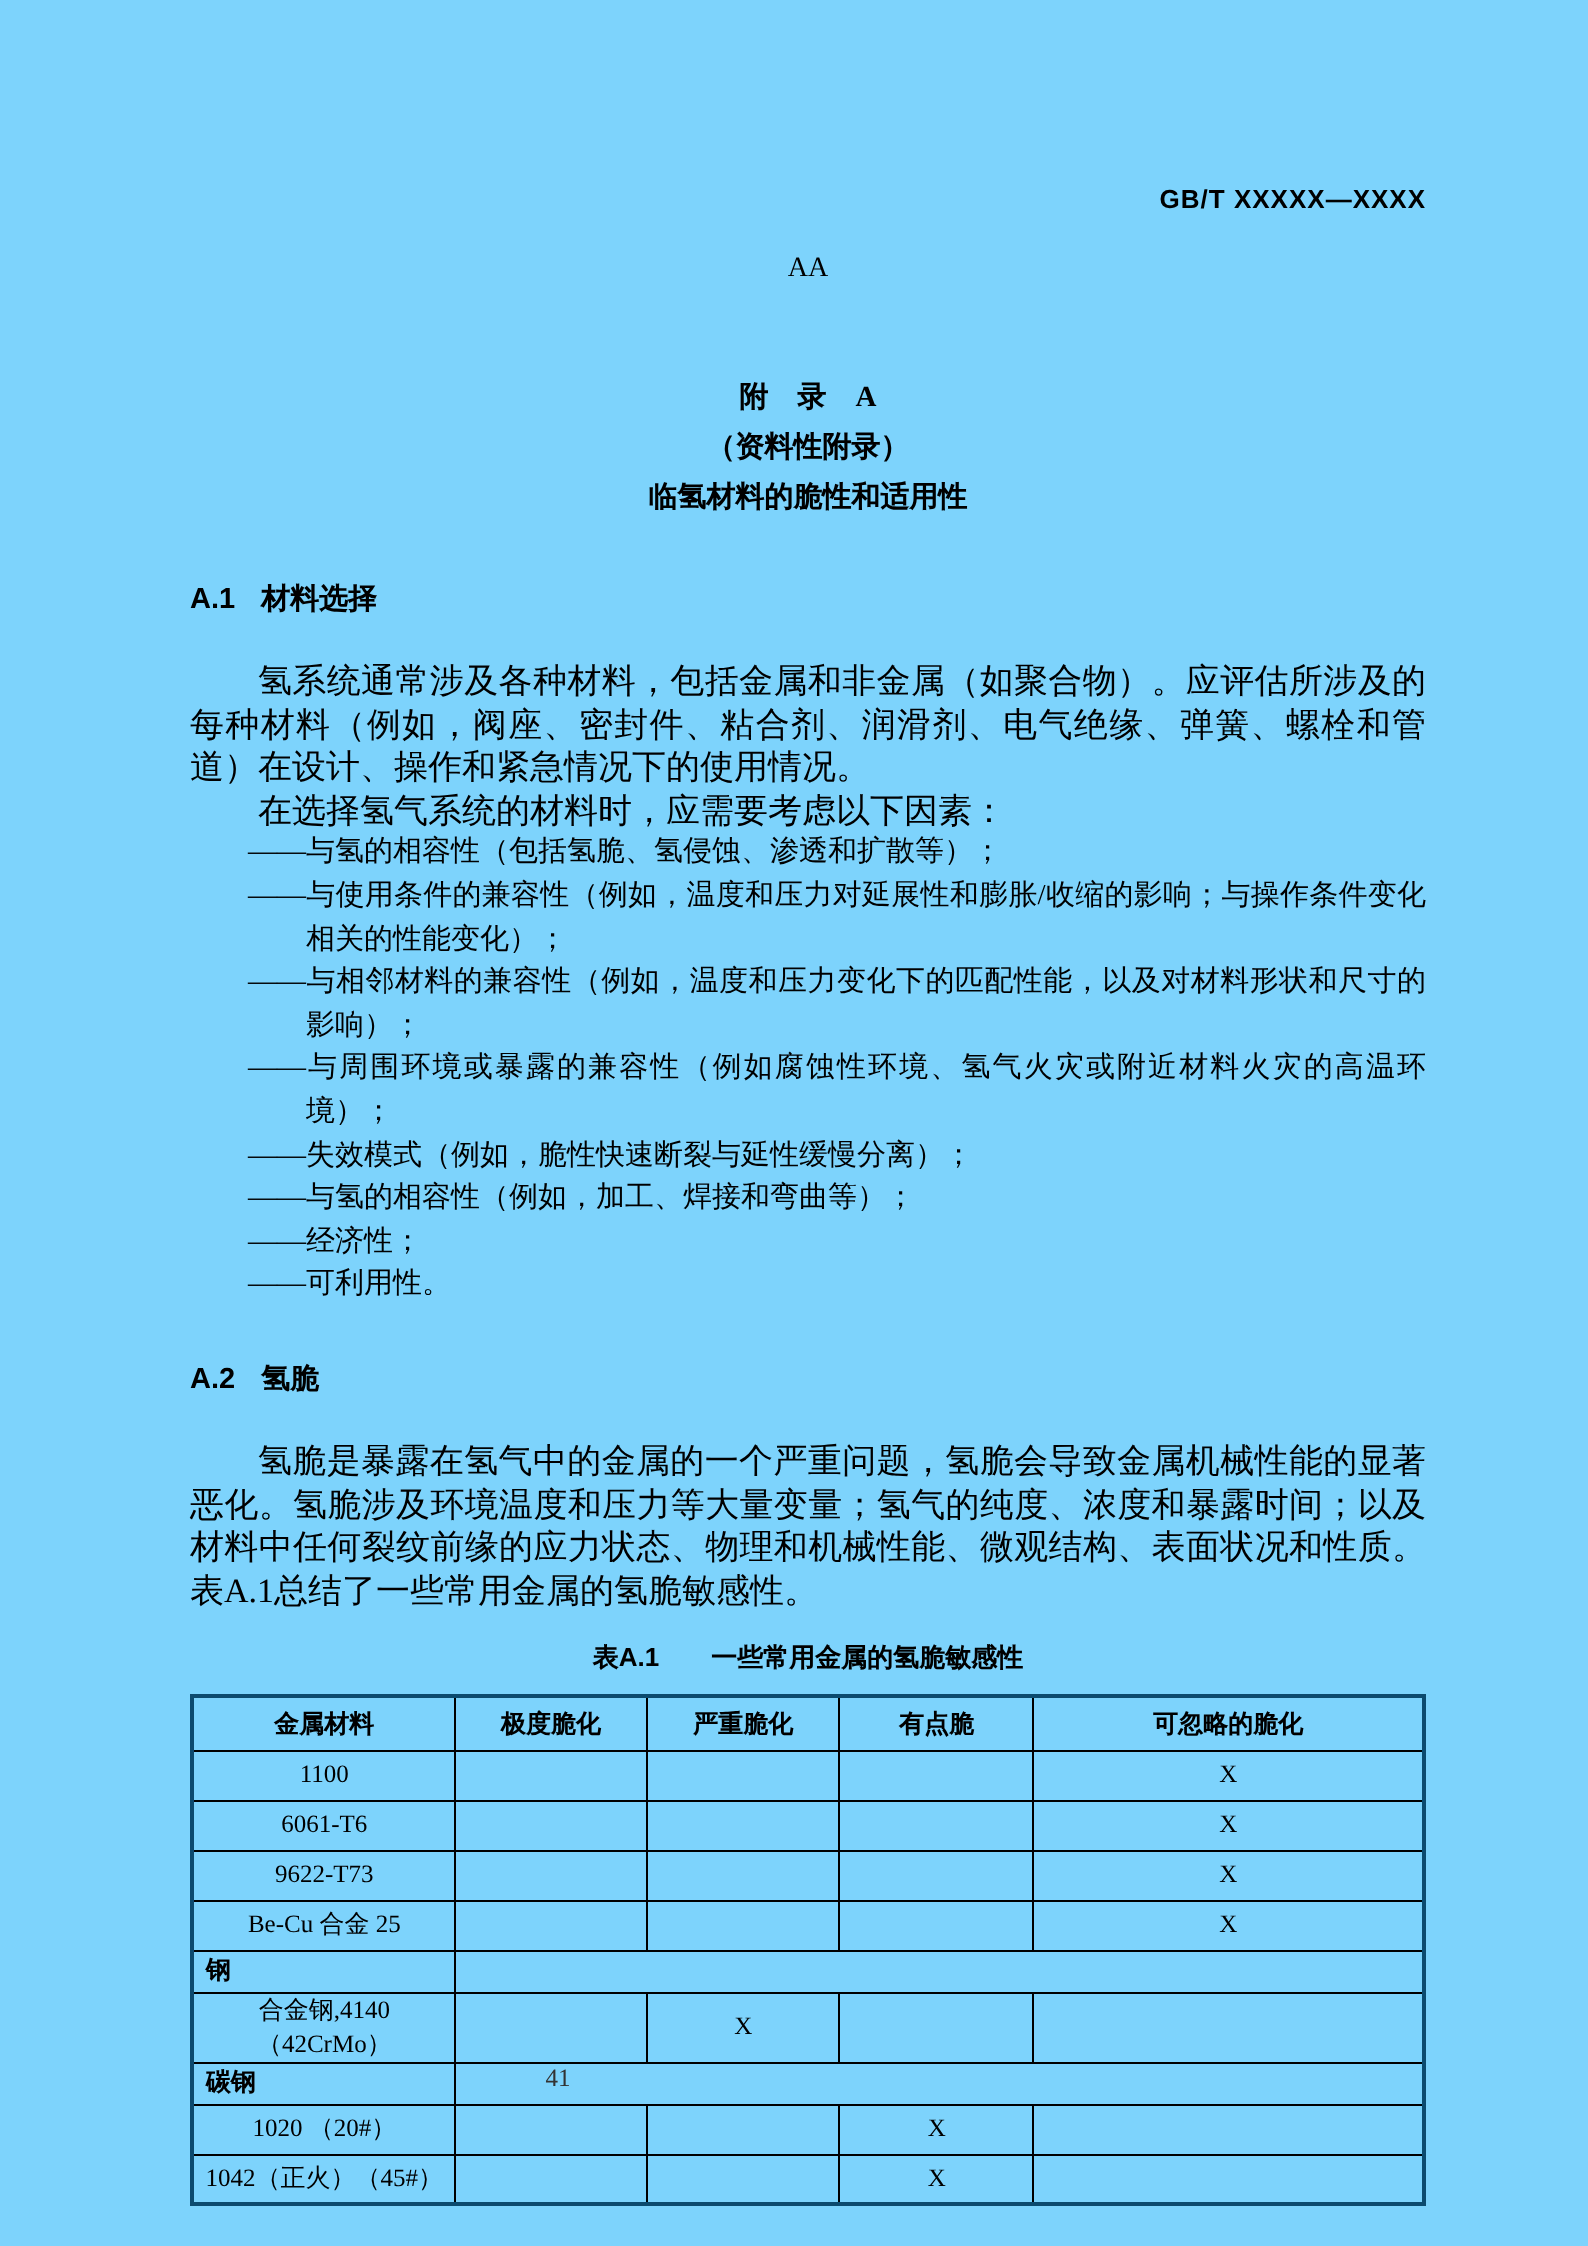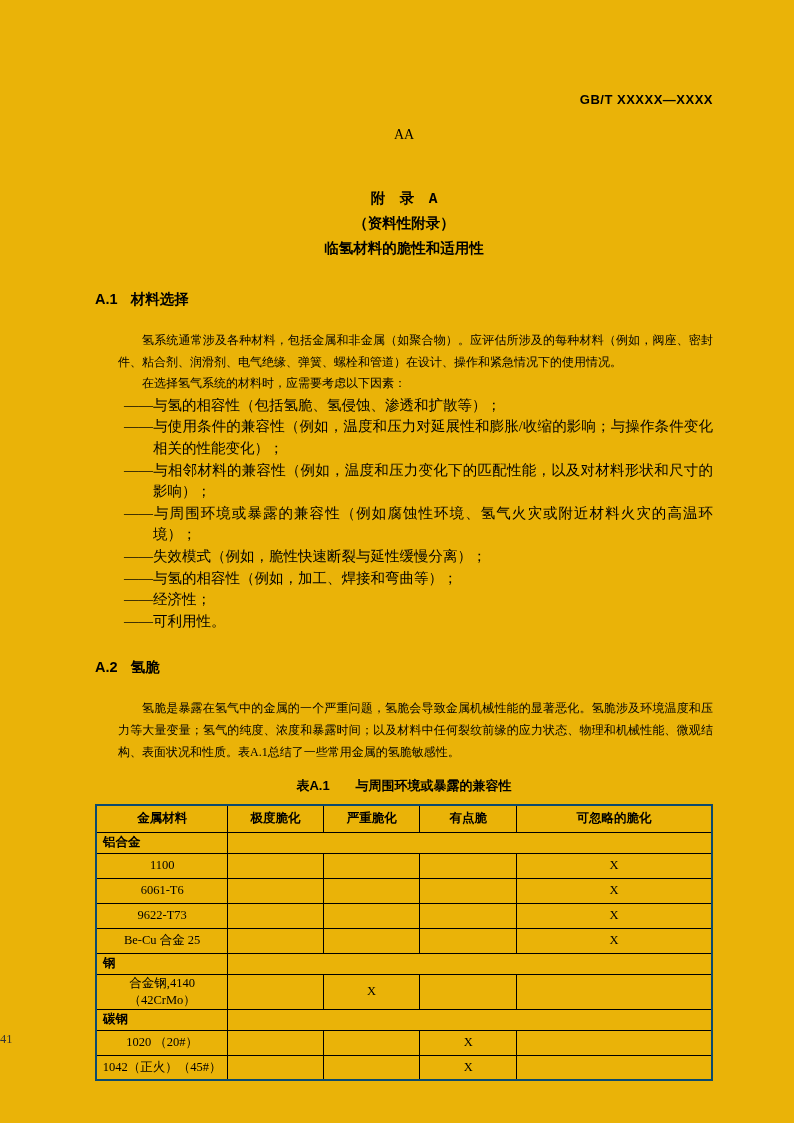--- a/index.html
+++ b/index.html
@@ -4,58 +4,57 @@
 <style>
   * { margin: 0; padding: 0; box-sizing: border-box; }
   html, body { background: #ffffff; }
   body {
     width: 794px; height: 1123px;
     font-family: "Liberation Serif", serif;
     color: #000;
     position: relative;
     overflow: hidden;
   }
-  .page { position: relative; width: 794px; height: 1123px; background: #eab308; padding-left: 16px; }
+  .page { position: relative; width: 794px; height: 1123px; background: #7dd3fc; padding-left: 16px; }
   .content { position: absolute; left: 95px; top: 0; width: 618px; }
 
   .doc-code {
     margin-top: 92px;
     text-align: right;
     font-family: "Liberation Sans", sans-serif;
     font-weight: bold;
     font-size: 13px;
     letter-spacing: 0.5px;
   }
   .marker {
     margin-top: 20px;
     text-align: center;
     font-size: 14px;
   }
   .appendix-head { margin-top: 44px; text-align: center; }
   .appendix-head .line {
-    font-family: Liberation Mono, monospace;
+    font-family: Liberation Serif, serif;
     font-weight: bold;
     font-size: 14.5px;
     line-height: 25px;
     white-space: pre;
   }
   .section-heading {
     font-family: "Liberation Sans", sans-serif;
     font-weight: bold;
     font-size: 14.5px;
   }
   .heading-a1 { margin-top: 28px; }
   .heading-a2 { margin-top: 26px; }
   .section-heading .num { margin-right: 0.9em; margin-top: 26px; }
 
   .body-text {
-    font-size: 12px;
+    font-size: 17px;
     line-height: 21.6px;
     text-align: justify;
-    margin-left: 23px;
   }
   .para { margin-top: 21px; text-indent: 2em; }
   .para-flow { text-indent: 2em; }
   .factors { list-style: none; }
   .factors li {
     font-size: 14.5px;
     line-height: 21.6px;
     text-align: justify;
     padding-left: 4em;
     text-indent: -2em;
@@ -102,21 +101,21 @@
     padding-left: 6px;
     font-family: "Liberation Sans", sans-serif;
     font-weight: bold;
   }
 
   .page-number {
     position: absolute;
     top: 1032px;
     left: 0;
     width: 572px;
-    text-align: left;
+    text-align: center;
     padding-right: 14px;
     font-size: 12.5px;
     color: #333;
   }
 </style>
 </head>
 <body>
 
 <div class="page">
   <div class="content">
@@ -148,45 +147,41 @@
         <li>——可利用性。</li>
       </ul>
 
     <div class="section-heading heading-a2">
       <span class="num">A.2</span><span>氢脆</span>
     </div>
 
     <div class="body-text para">氢脆是暴露在氢气中的金属的一个严重问题，氢脆会导致金属机械性能的显著恶化。氢脆涉及环境温度和压力等大量变量；氢气的纯度、浓度和暴露时间；以及材料中任何裂纹前缘的应力状态、物理和机械性能、微观结构、表面状况和性质。表A.1总结了一些常用金属的氢脆敏感性。</div>
 
     <div class="table-caption">
-      <span class="cap-label">表A.1</span><span>与周围环境或暴露的兼容性</span>
+      <span class="cap-label">表A.1</span><span>一些常用金属的氢脆敏感性</span>
     </div>
 
     <table class="materials">
       <colgroup>
         <col class="c1">
           <col class="c2">
           <col class="c3">
           <col class="c4">
           <col class="c5">
       </colgroup>
       <thead>
         <tr>
             <th>金属材料</th>
             <th>极度脆化</th>
             <th>严重脆化</th>
             <th>有点脆</th>
             <th>可忽略的脆化</th>
           </tr>
       </thead>
       <tbody>
-          <tr class="group-row">
-            <td class="group-cell">铝合金</td>
-            <td colspan="4"></td>
-          </tr>
           <tr>
             <td>1100</td>
             <td></td>
             <td></td>
             <td></td>
             <td>X</td>
           </tr>
           <tr>
             <td>6061-T6</td>
             <td></td>

